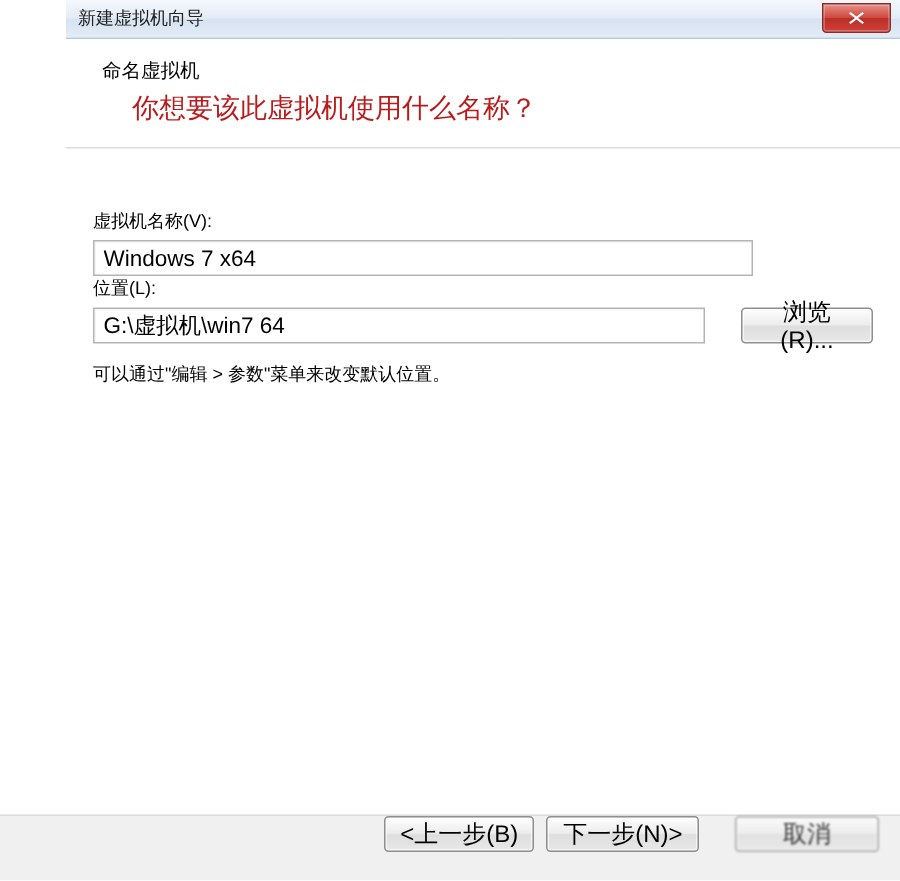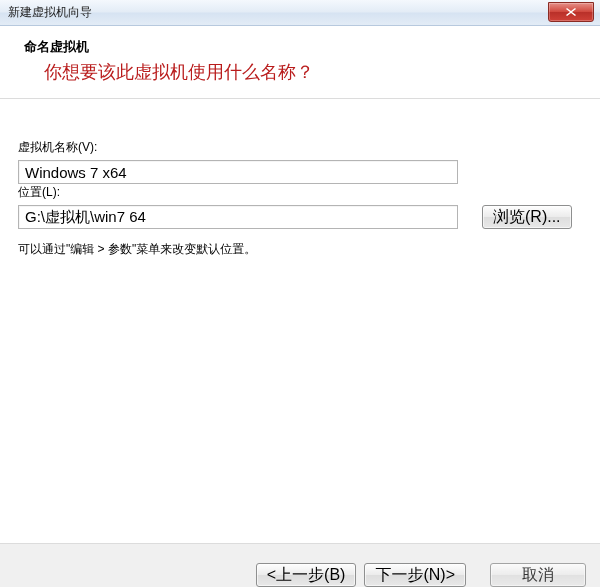--- a/index.html
+++ b/index.html
@@ -12,20 +12,21 @@
     background: #fff;
     overflow: hidden;
     color: #000;
   }
   .window {
     width: 600px;
     height: 587px;
     position: relative;
     background: #fff;
     box-sizing: border-box;
+    padding-left: 44px;
   }
   .titlebar {
     height: 26px;
     background: linear-gradient(to bottom, #f4f8fd, #e3ecf6 48%, #d6e3f2 52%, #e3ecf6);
     border-bottom: 1px solid #b7c9de;
     display: flex;
     align-items: center;
     padding: 0 6px 0 8px;
     box-sizing: border-box;
     position: relative;
@@ -49,21 +50,21 @@
     box-shadow: inset 0 0 0 1px rgba(255,255,255,0.25);
   }
   .close-btn svg { display: block; }
   .header {
     padding: 12px 16px 14px 24px;
     border-bottom: 1px solid #dcdcdc;
     background: #fff;
   }
   .header .h-title {
     font-size: 13px;
-    font-weight: bold;
+    font-weight: normal;
     margin-bottom: 4px;
   }
   .header .h-sub {
     font-size: 18px;
     padding-left: 20px;
     color: #b91c1c;
   }
   .body {
     padding: 40px 18px 10px 18px;
   }
@@ -112,21 +113,21 @@
   }
   .footer {
     position: absolute;
     left: 0;
     right: 0;
     bottom: 0;
     height: 44px;
     border-top: 1px solid #dcdcdc;
     background: #f0f0f0;
     display: flex;
-    align-items: flex-end;
+    align-items: flex-start;
     justify-content: flex-end;
     gap: 8px;
     padding: 0 14px;
     box-sizing: border-box;
     margin-top: 16px;
   }
   .footer .win-btn {
     min-width: 96px;
     height: 24px;
   }

